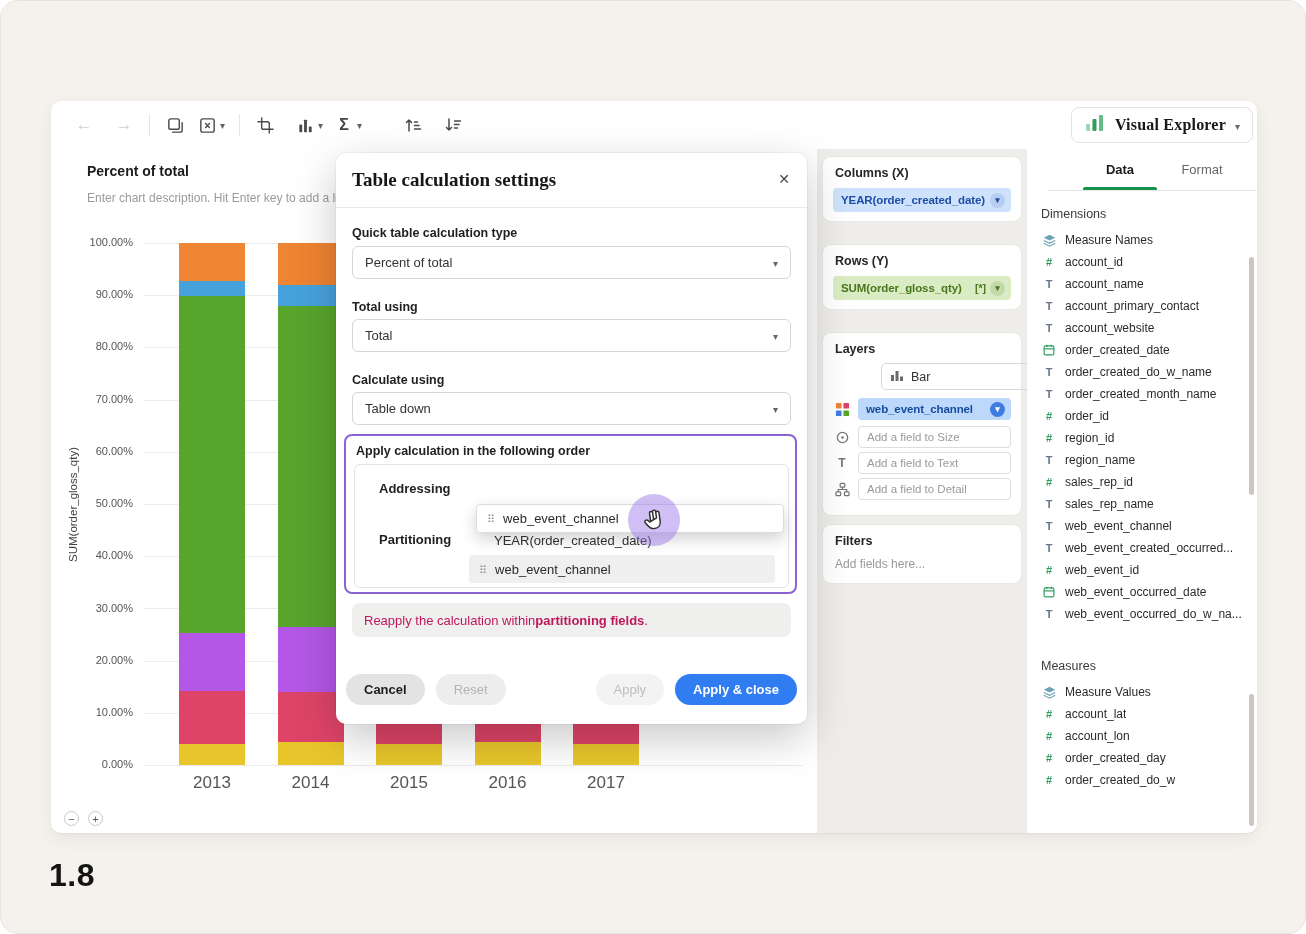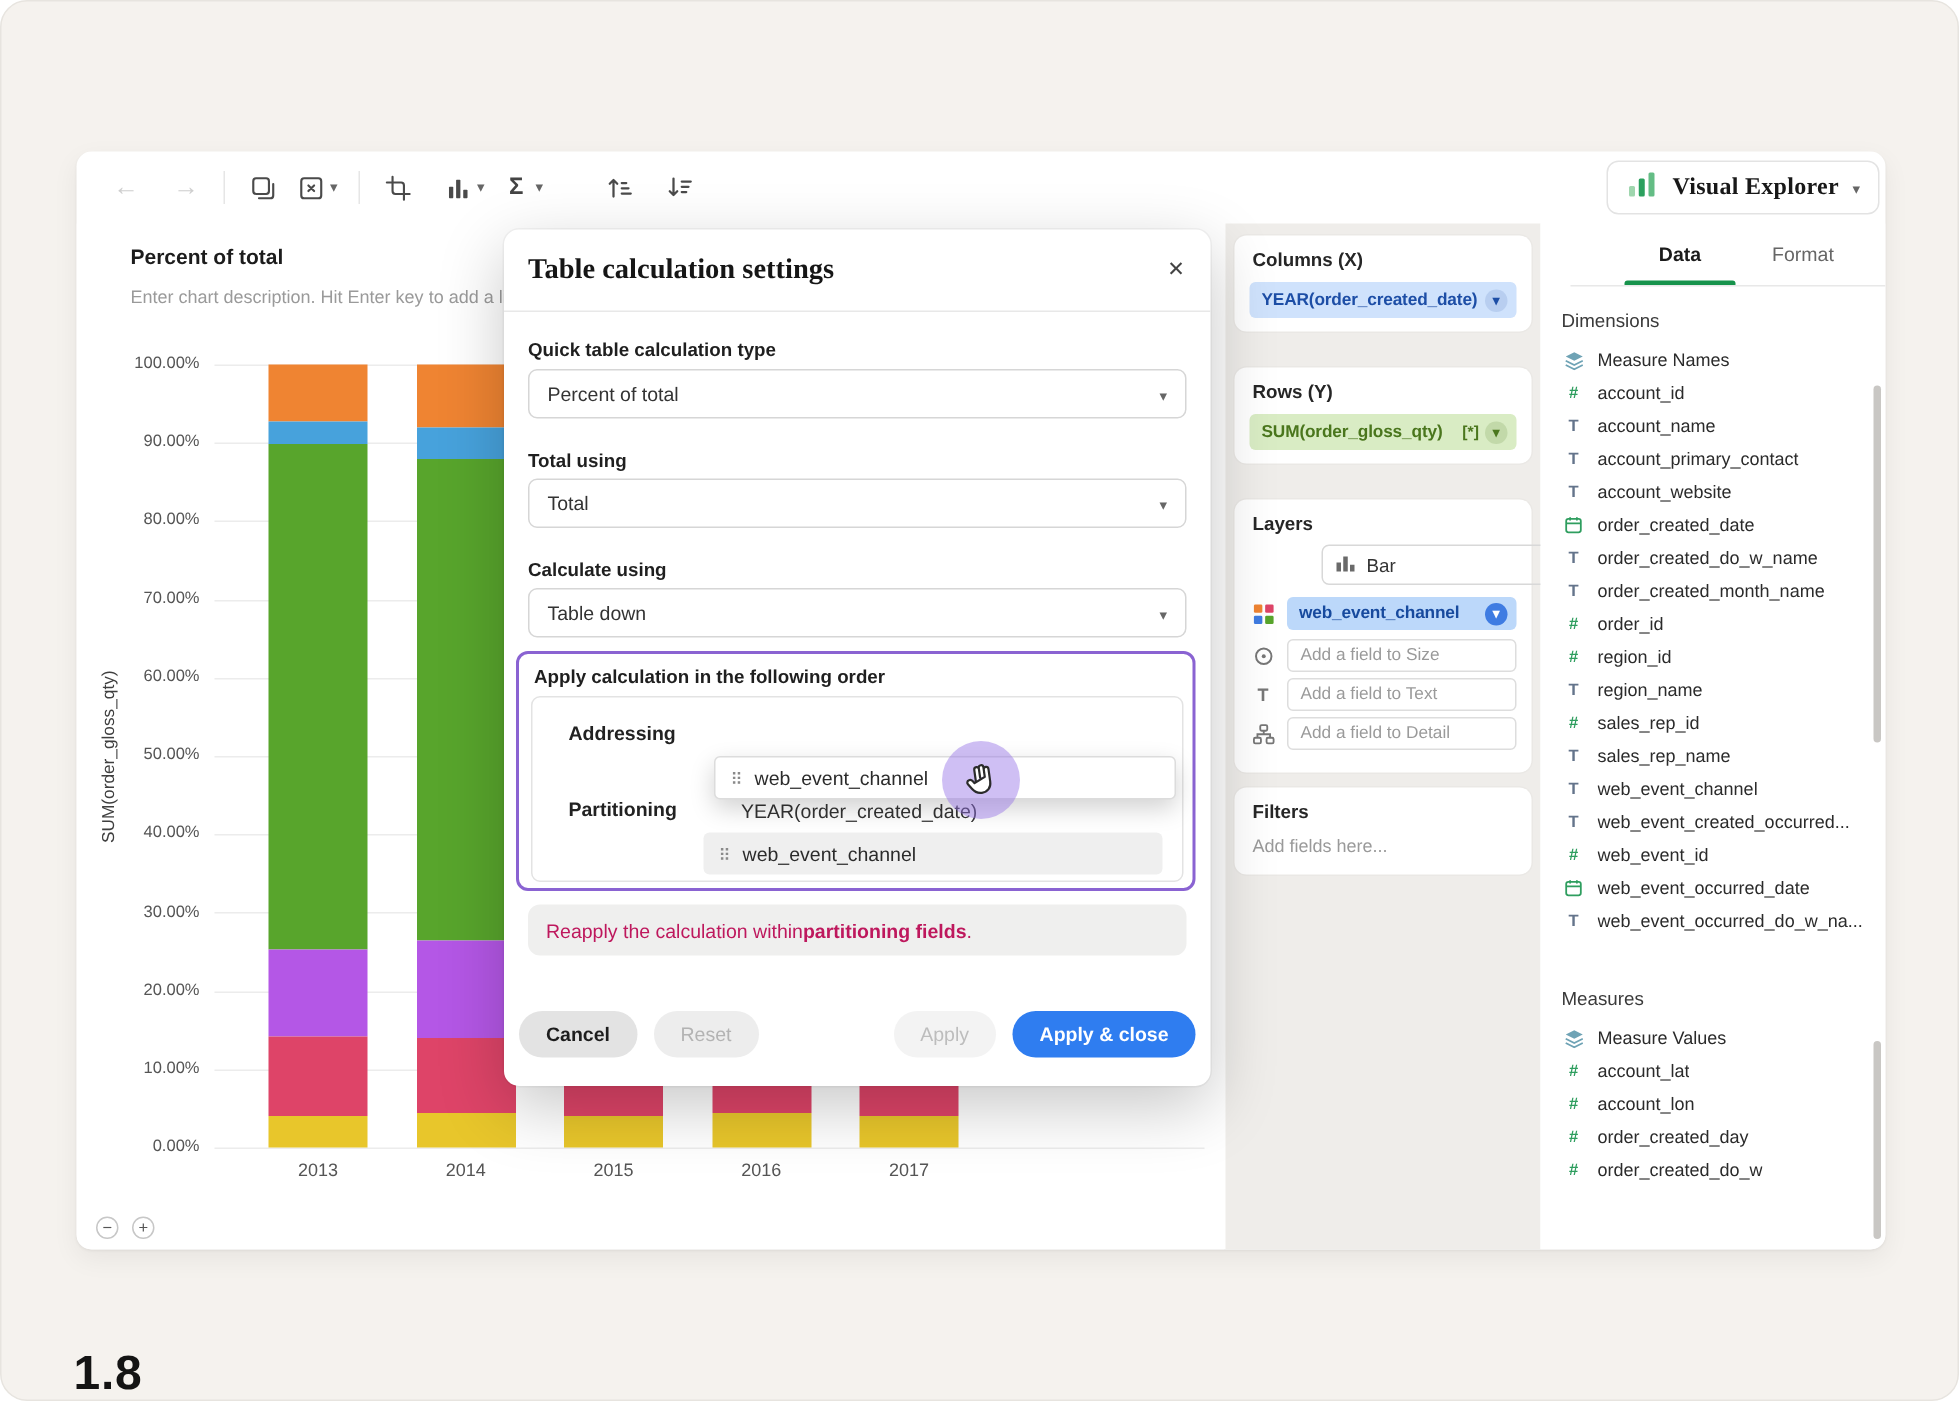--- a/index.html
+++ b/index.html
@@ -30,21 +30,21 @@
   .chart-card { position:absolute; left:0; top:48px; width:765px; height:684px; background:#fff; }
   .chart-title { position:absolute; left:36px; top:14px; font-size:14px; font-weight:700; color:#1c1c1c; }
   .chart-desc { position:absolute; left:36px; top:42px; font-size:12px; color:#9a9a9a; white-space:nowrap; }
   .y-axis-title { position:absolute; left:16px; top:94px; height:522px; display:flex; align-items:center; justify-content:center;
                   writing-mode:vertical-rl; transform:rotate(180deg); font-size:11.5px; color:#3f3f3f; }
   .plot { position:absolute; left:92px; top:94px; width:660px; height:522px; }
   .gridline { position:absolute; left:0; width:100%; height:1px; background:#ececec; }
   .ytick { position:absolute; left:-70px; width:60px; text-align:right; font-size:11px; color:#555; }
   .bar { position:absolute; bottom:0; height:100%; display:flex; flex-direction:column-reverse; }
   .seg { width:100%; }
-  .xtick { position:absolute; top:530px; width:66px; text-align:center; font-size:12px; color:#555; }
+  .xtick { position:absolute; top:530px; width:66px; text-align:center; font-size:17px; color:#555; }
   .zoom-btns { position:absolute; left:13px; top:662px; display:flex; gap:9px; }
   .zoom-btn { width:15px; height:15px; border:1px solid #c7c7c7; border-radius:50%; background:#fff; color:#555;
               font-size:11px; line-height:12px; display:flex; align-items:center; justify-content:center; cursor:pointer; }
 
   
   .shelf-panel { position:absolute; left:766px; top:48px; width:210px; height:684px; background:#efedea; }
   .card { position:absolute; left:6px; width:198px; background:#fff; border-radius:8px; box-shadow:0 0 0 1px rgba(0,0,0,.02); }
   .card-label { position:absolute; left:12px; top:9px; font-size:12.5px; font-weight:700; color:#262626; }
   .pill { position:absolute; left:10px; display:flex; align-items:center; height:24px; padding:0 6px 0 8px; border-radius:4px;
           font-size:11.5px; font-weight:600; cursor:pointer; width:178px; }
@@ -120,21 +120,21 @@
   .info-bar { position:absolute; left:16px; top:450px; width:439px; height:34px; background:#efefee; border-radius:8px;
               display:flex; align-items:center; padding:0 12px; font-size:13px; color:#be185d; }
   .info-bar b { font-weight:700; }
   .btn-row { position:absolute; left:10px; right:10px; top:521px; height:31px; display:flex; align-items:center; gap:11px; }
   .btn { height:31px; border-radius:16px; display:flex; align-items:center; justify-content:center; font-size:13px; cursor:pointer; padding:0 18px; }
   .btn-cancel { background:#e3e3e3; color:#1d1d1d; font-weight:600; }
   .btn-reset { background:#ededed; color:#b3b3b3; cursor:default; }
   .btn-apply { background:#f3f3f3; color:#bdbdbd; cursor:default; margin-left:auto; }
   .btn-apply-close { background:#2f7df0; color:#fff; font-weight:600; }
 
-  .version-label { position:absolute; left:48px; top:896px; font-size:32px; font-weight:800; color:#141414; letter-spacing:.5px; }
+  .version-label { position:absolute; left:48px; top:856px; font-size:32px; font-weight:800; color:#141414; letter-spacing:.5px; }
 </style>
 </head>
 <body>
 
 <div class="canvas">
 
   <div class="window">
 
     <div class="toolbar">
       <span class="tb-btn disabled arrow-left"></span>

